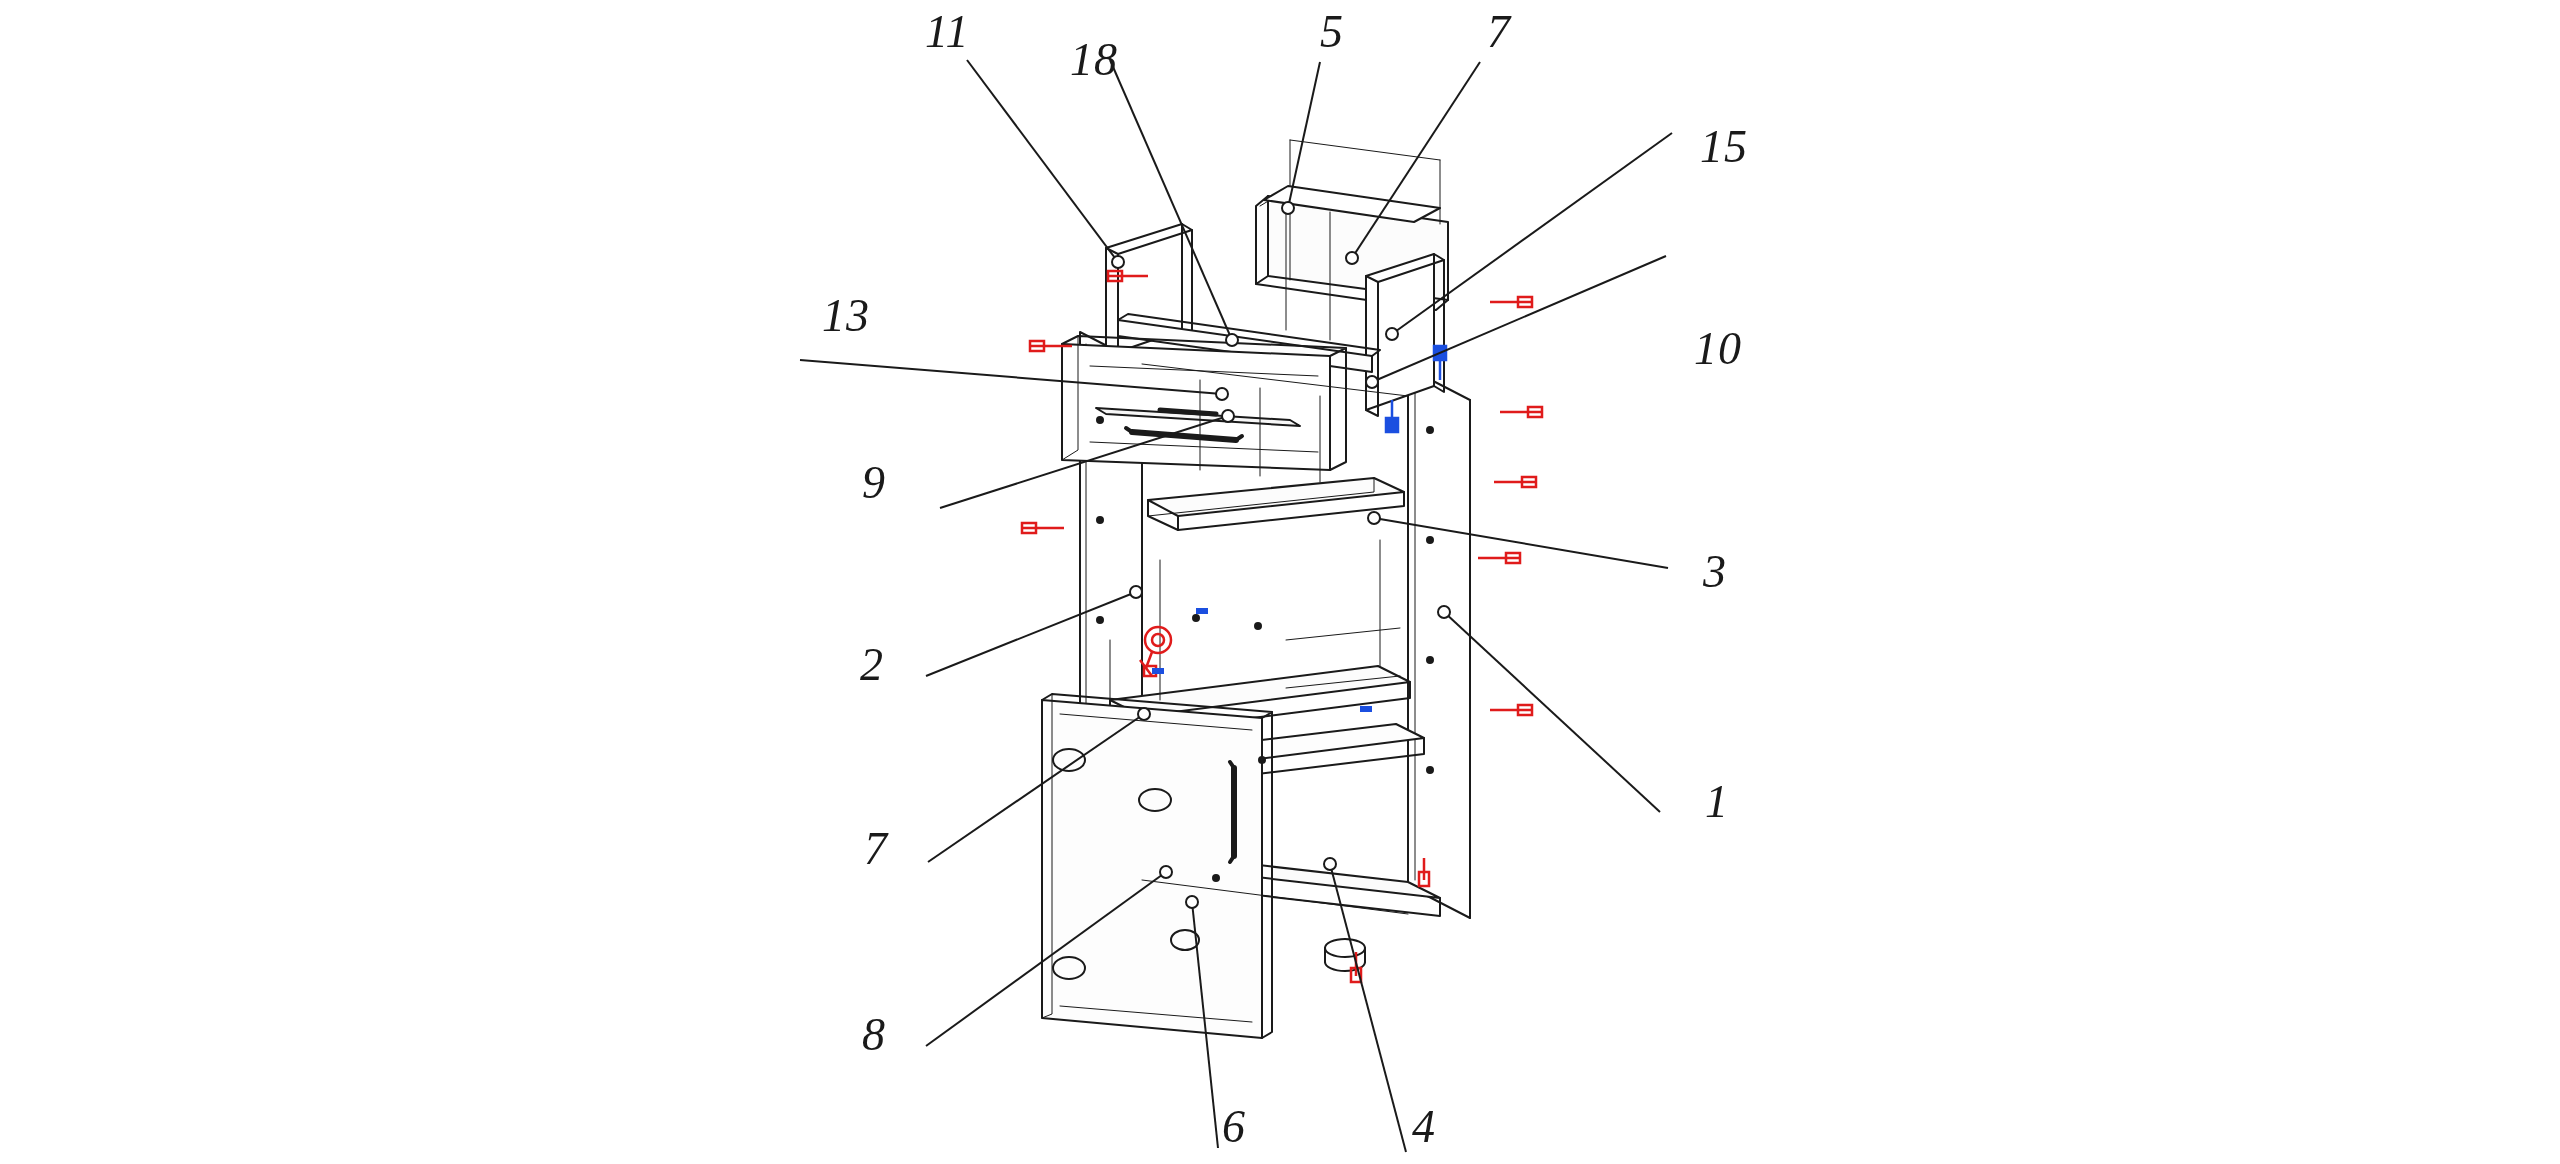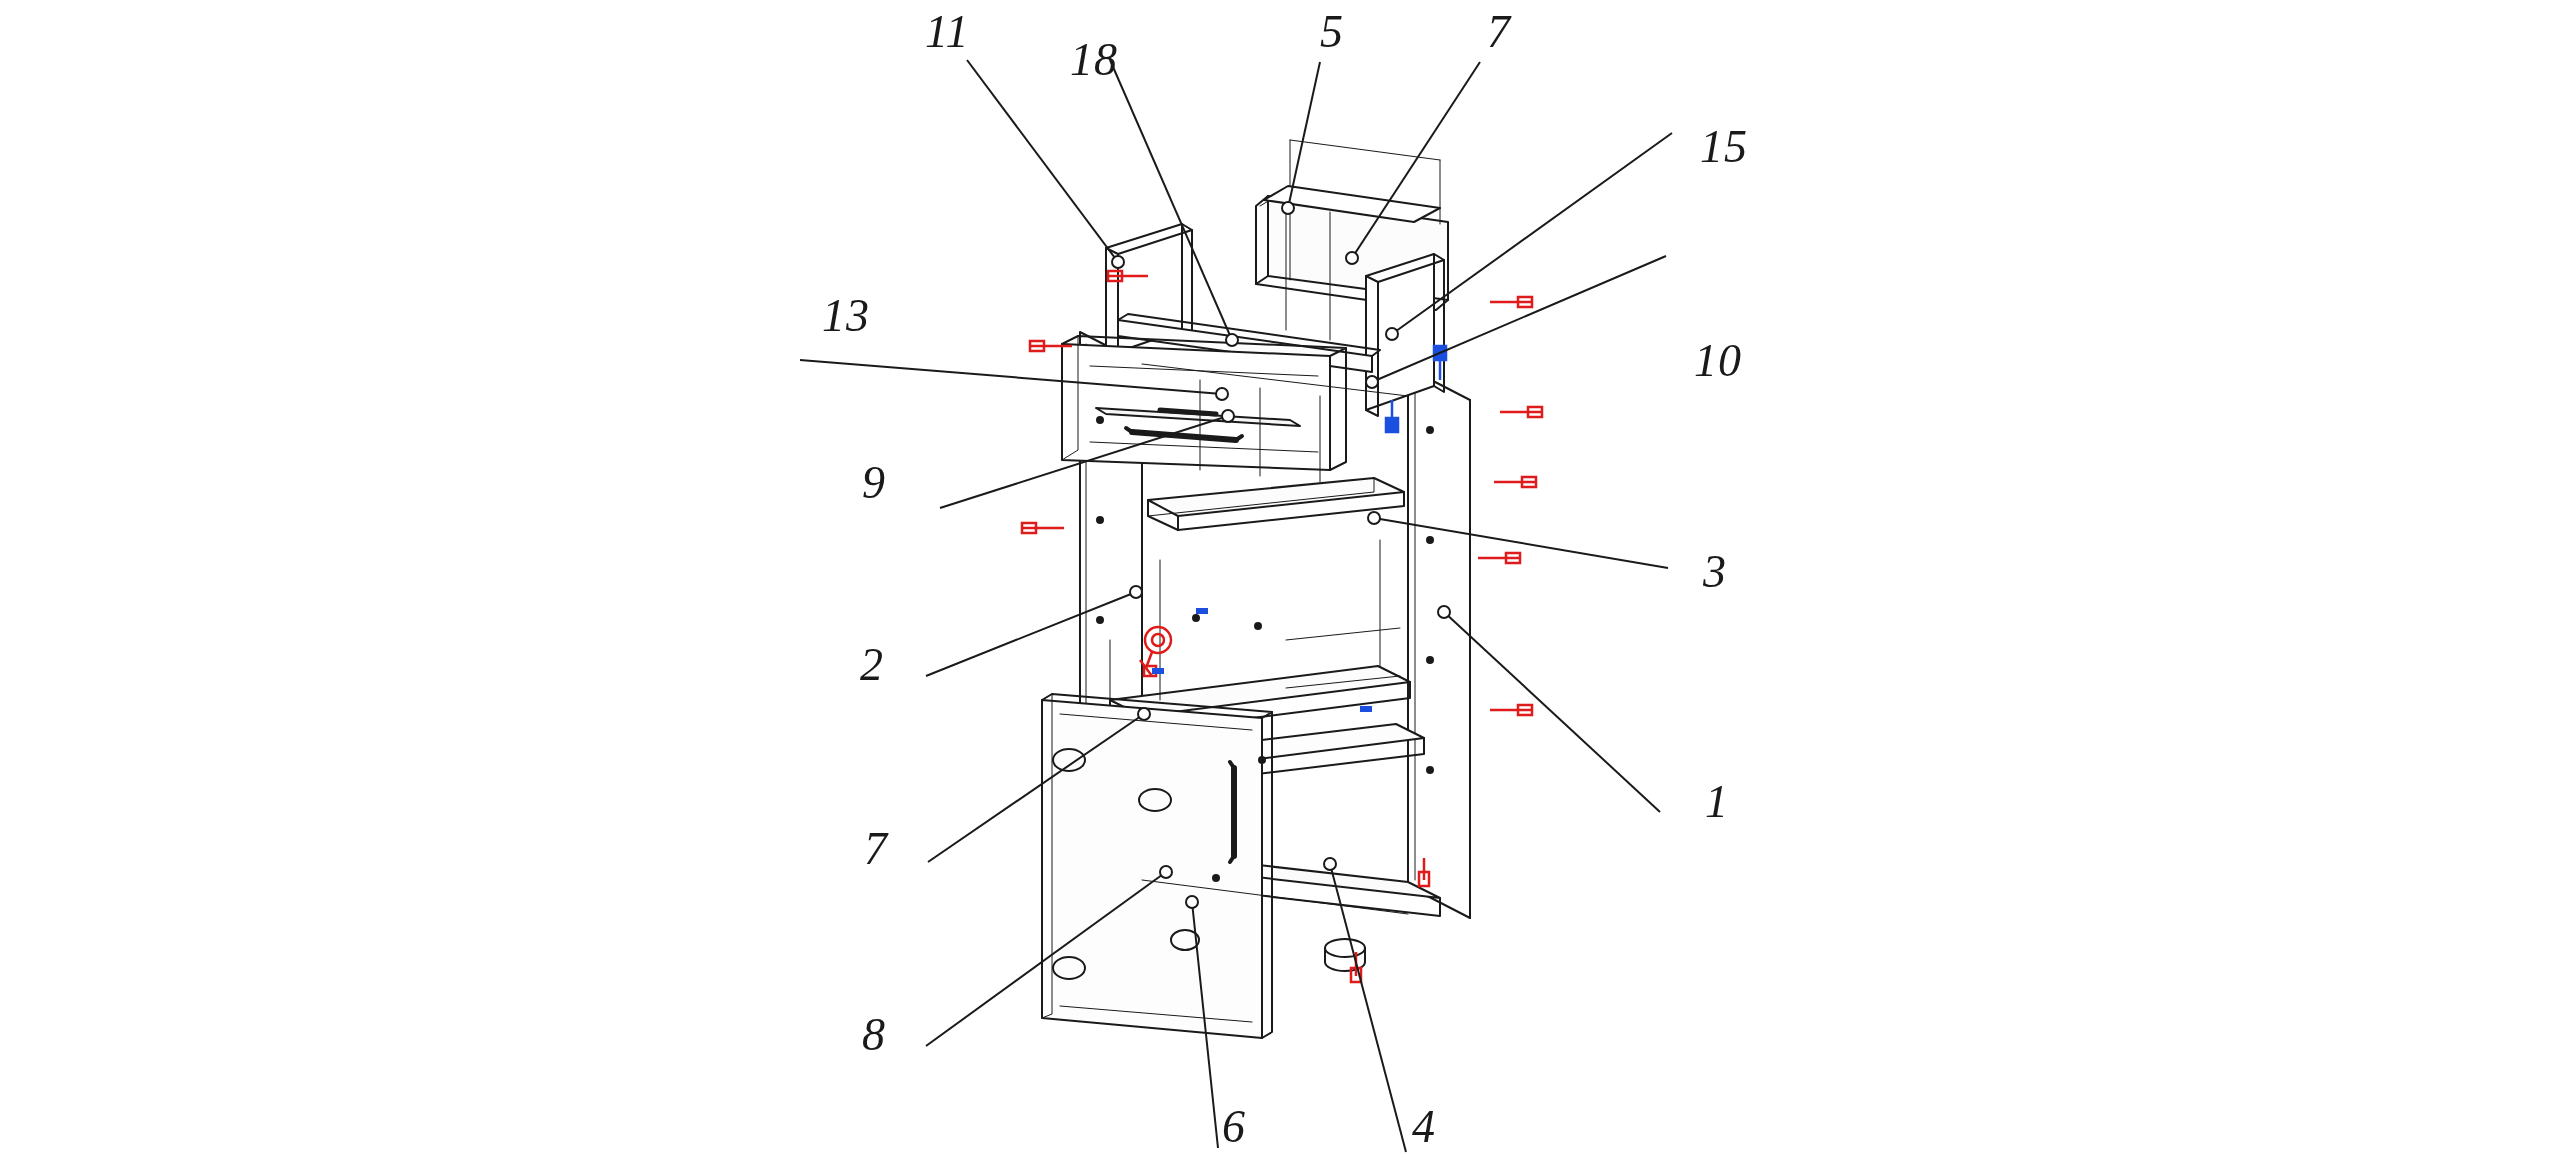--- a/index.html
+++ b/index.html
@@ -309,21 +309,21 @@
       <circle cx="1330" cy="864" r="6"></circle>
     </g>
   </svg>
 
   <div class="callout-label" style="left:925px; top:5px;">11</div>
   <div class="callout-label" style="left:1070px; top:5px;margin-top:28px;">18</div>
   <div class="callout-label" style="left:1320px; top:5px;">5</div>
   <div class="callout-label" style="left:1487px; top:5px;">7</div>
   <div class="callout-label" style="left:1700px; top:120px;">15</div>
   <div class="callout-label" style="left:822px; top:289px;">13</div>
-  <div class="callout-label" style="left:1694px; top:322px;margin-top:12px;">10</div>
+  <div class="callout-label" style="left:1694px; top:322px;">10</div>
   <div class="callout-label" style="left:862px; top:456px;">9</div>
   <div class="callout-label" style="left:1703px; top:545px;">3</div>
   <div class="callout-label" style="left:860px; top:638px;">2</div>
   <div class="callout-label" style="left:1705px; top:775px;">1</div>
   <div class="callout-label" style="left:864px; top:822px;">7</div>
   <div class="callout-label" style="left:862px; top:1008px;">8</div>
   <div class="callout-label" style="left:1222px; top:1100px;">6</div>
   <div class="callout-label" style="left:1412px; top:1100px;">4</div>
 
 </div>

